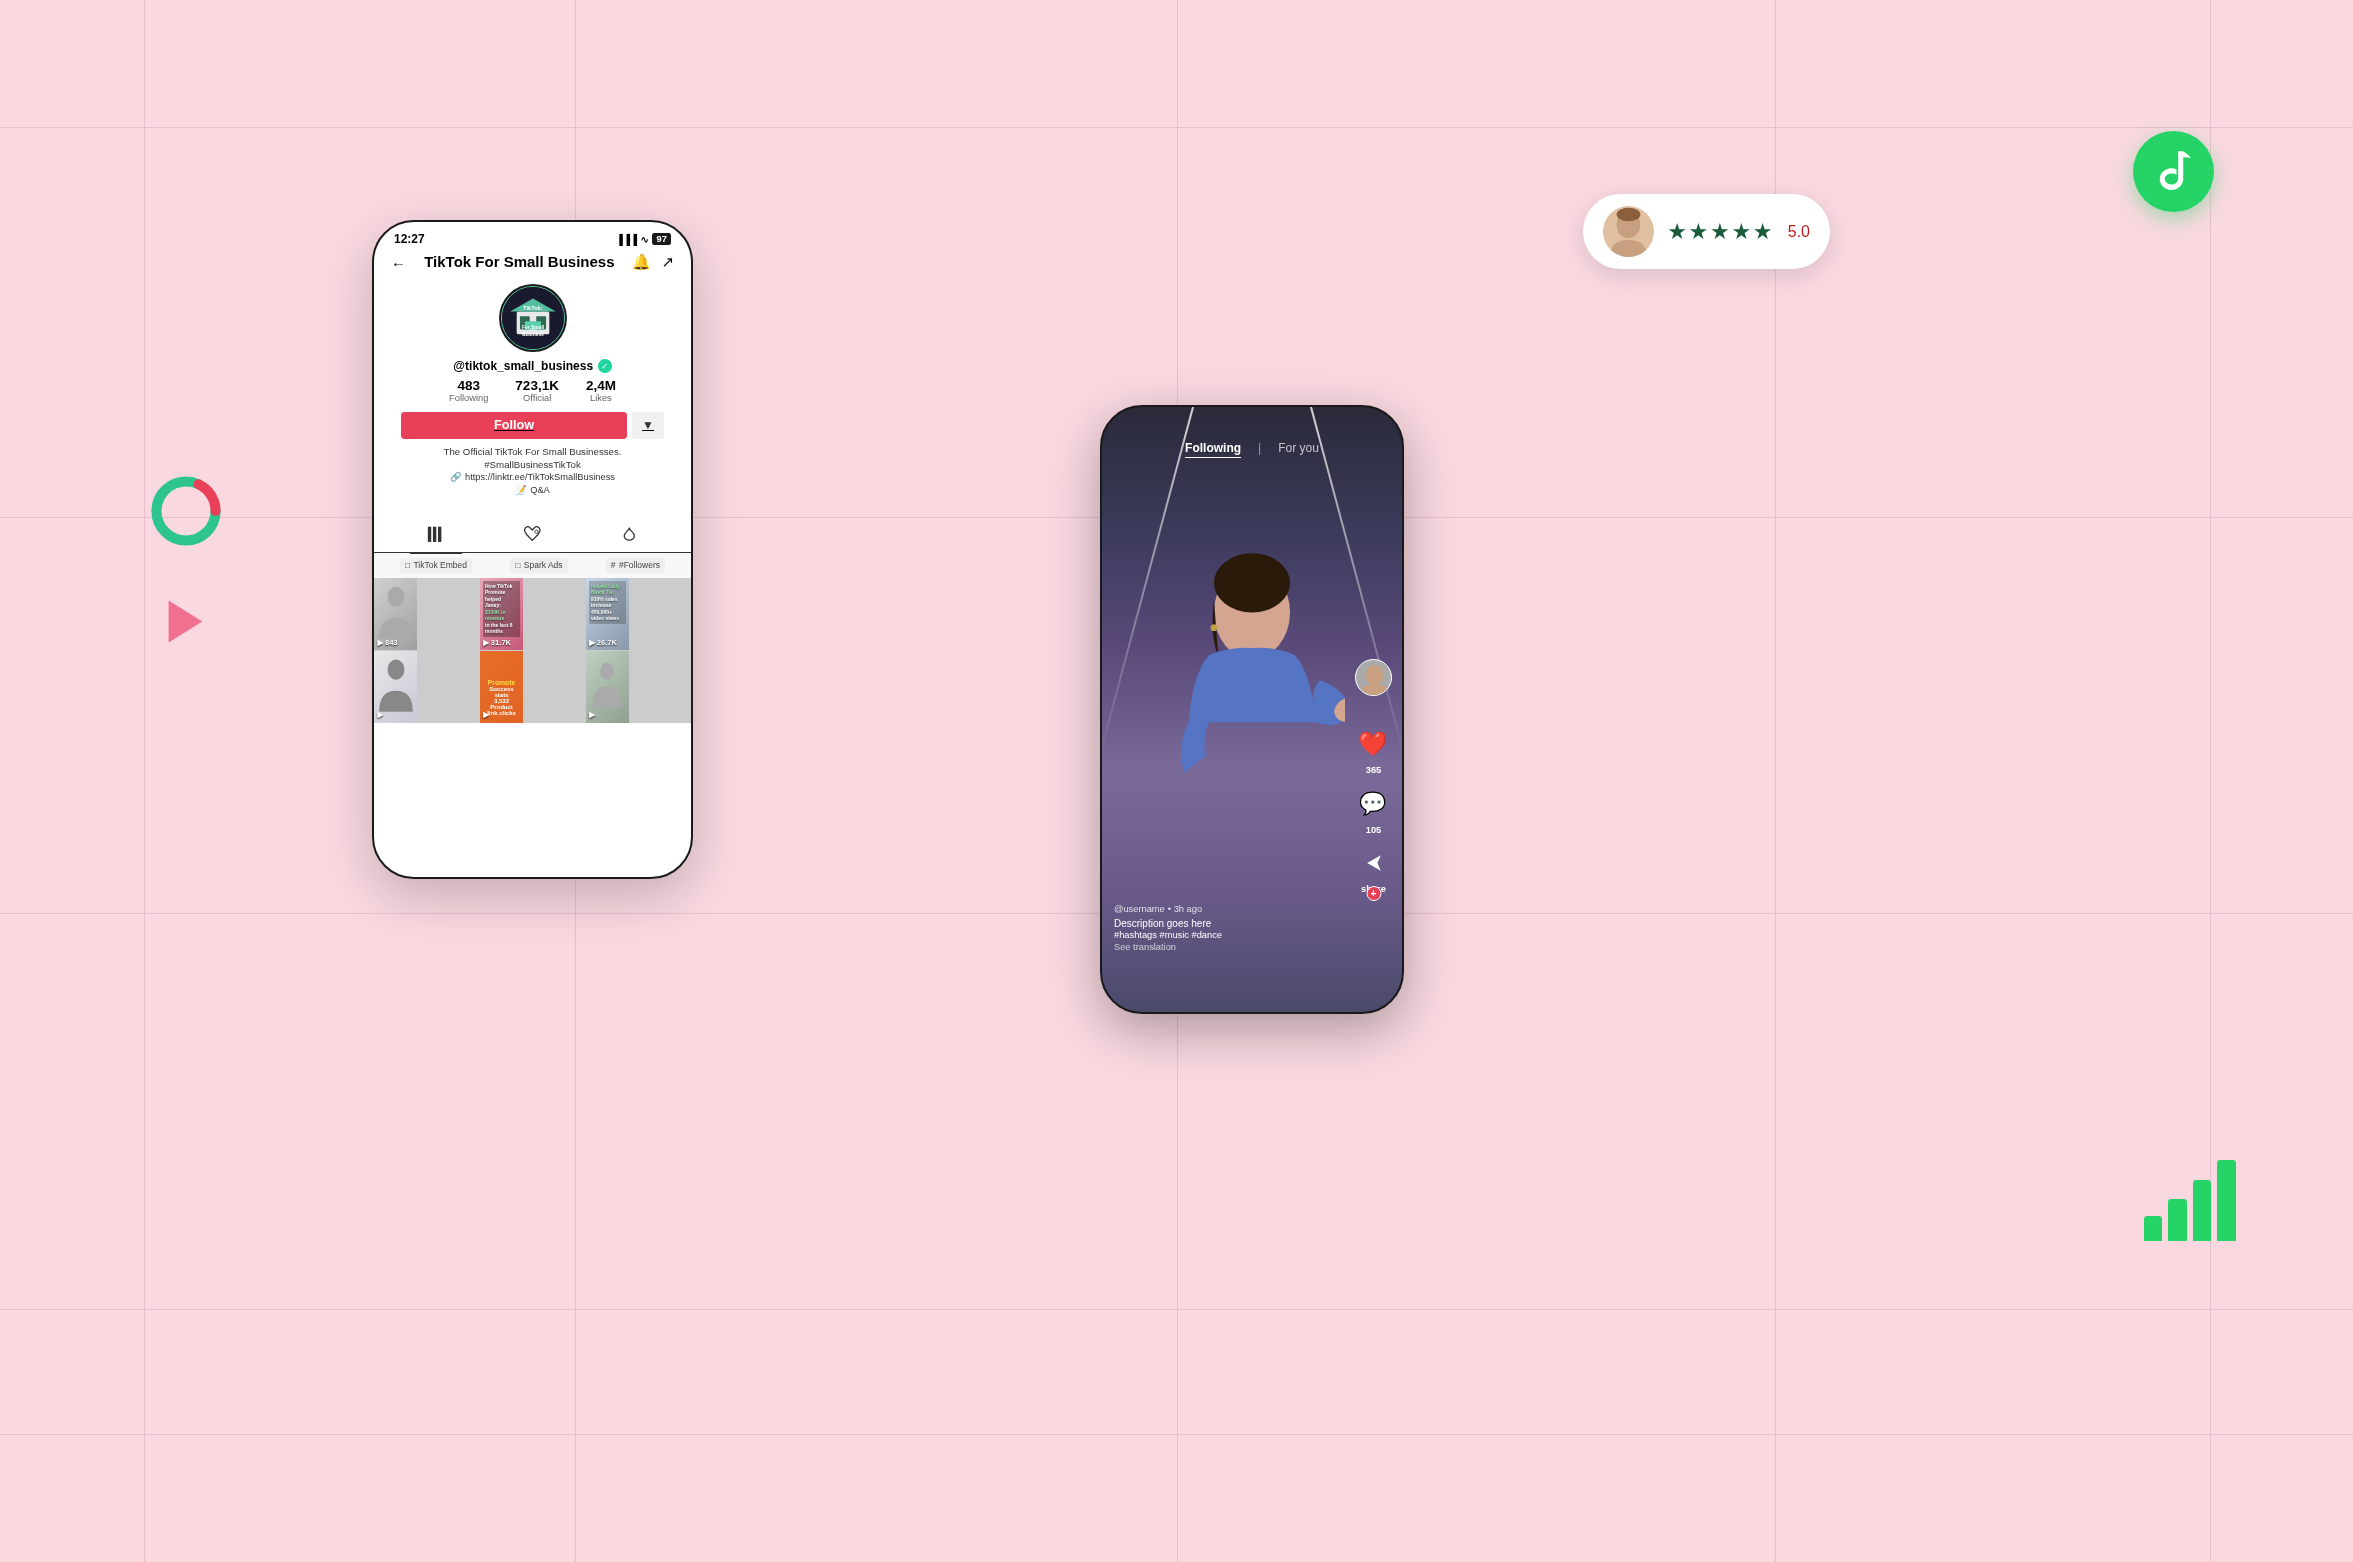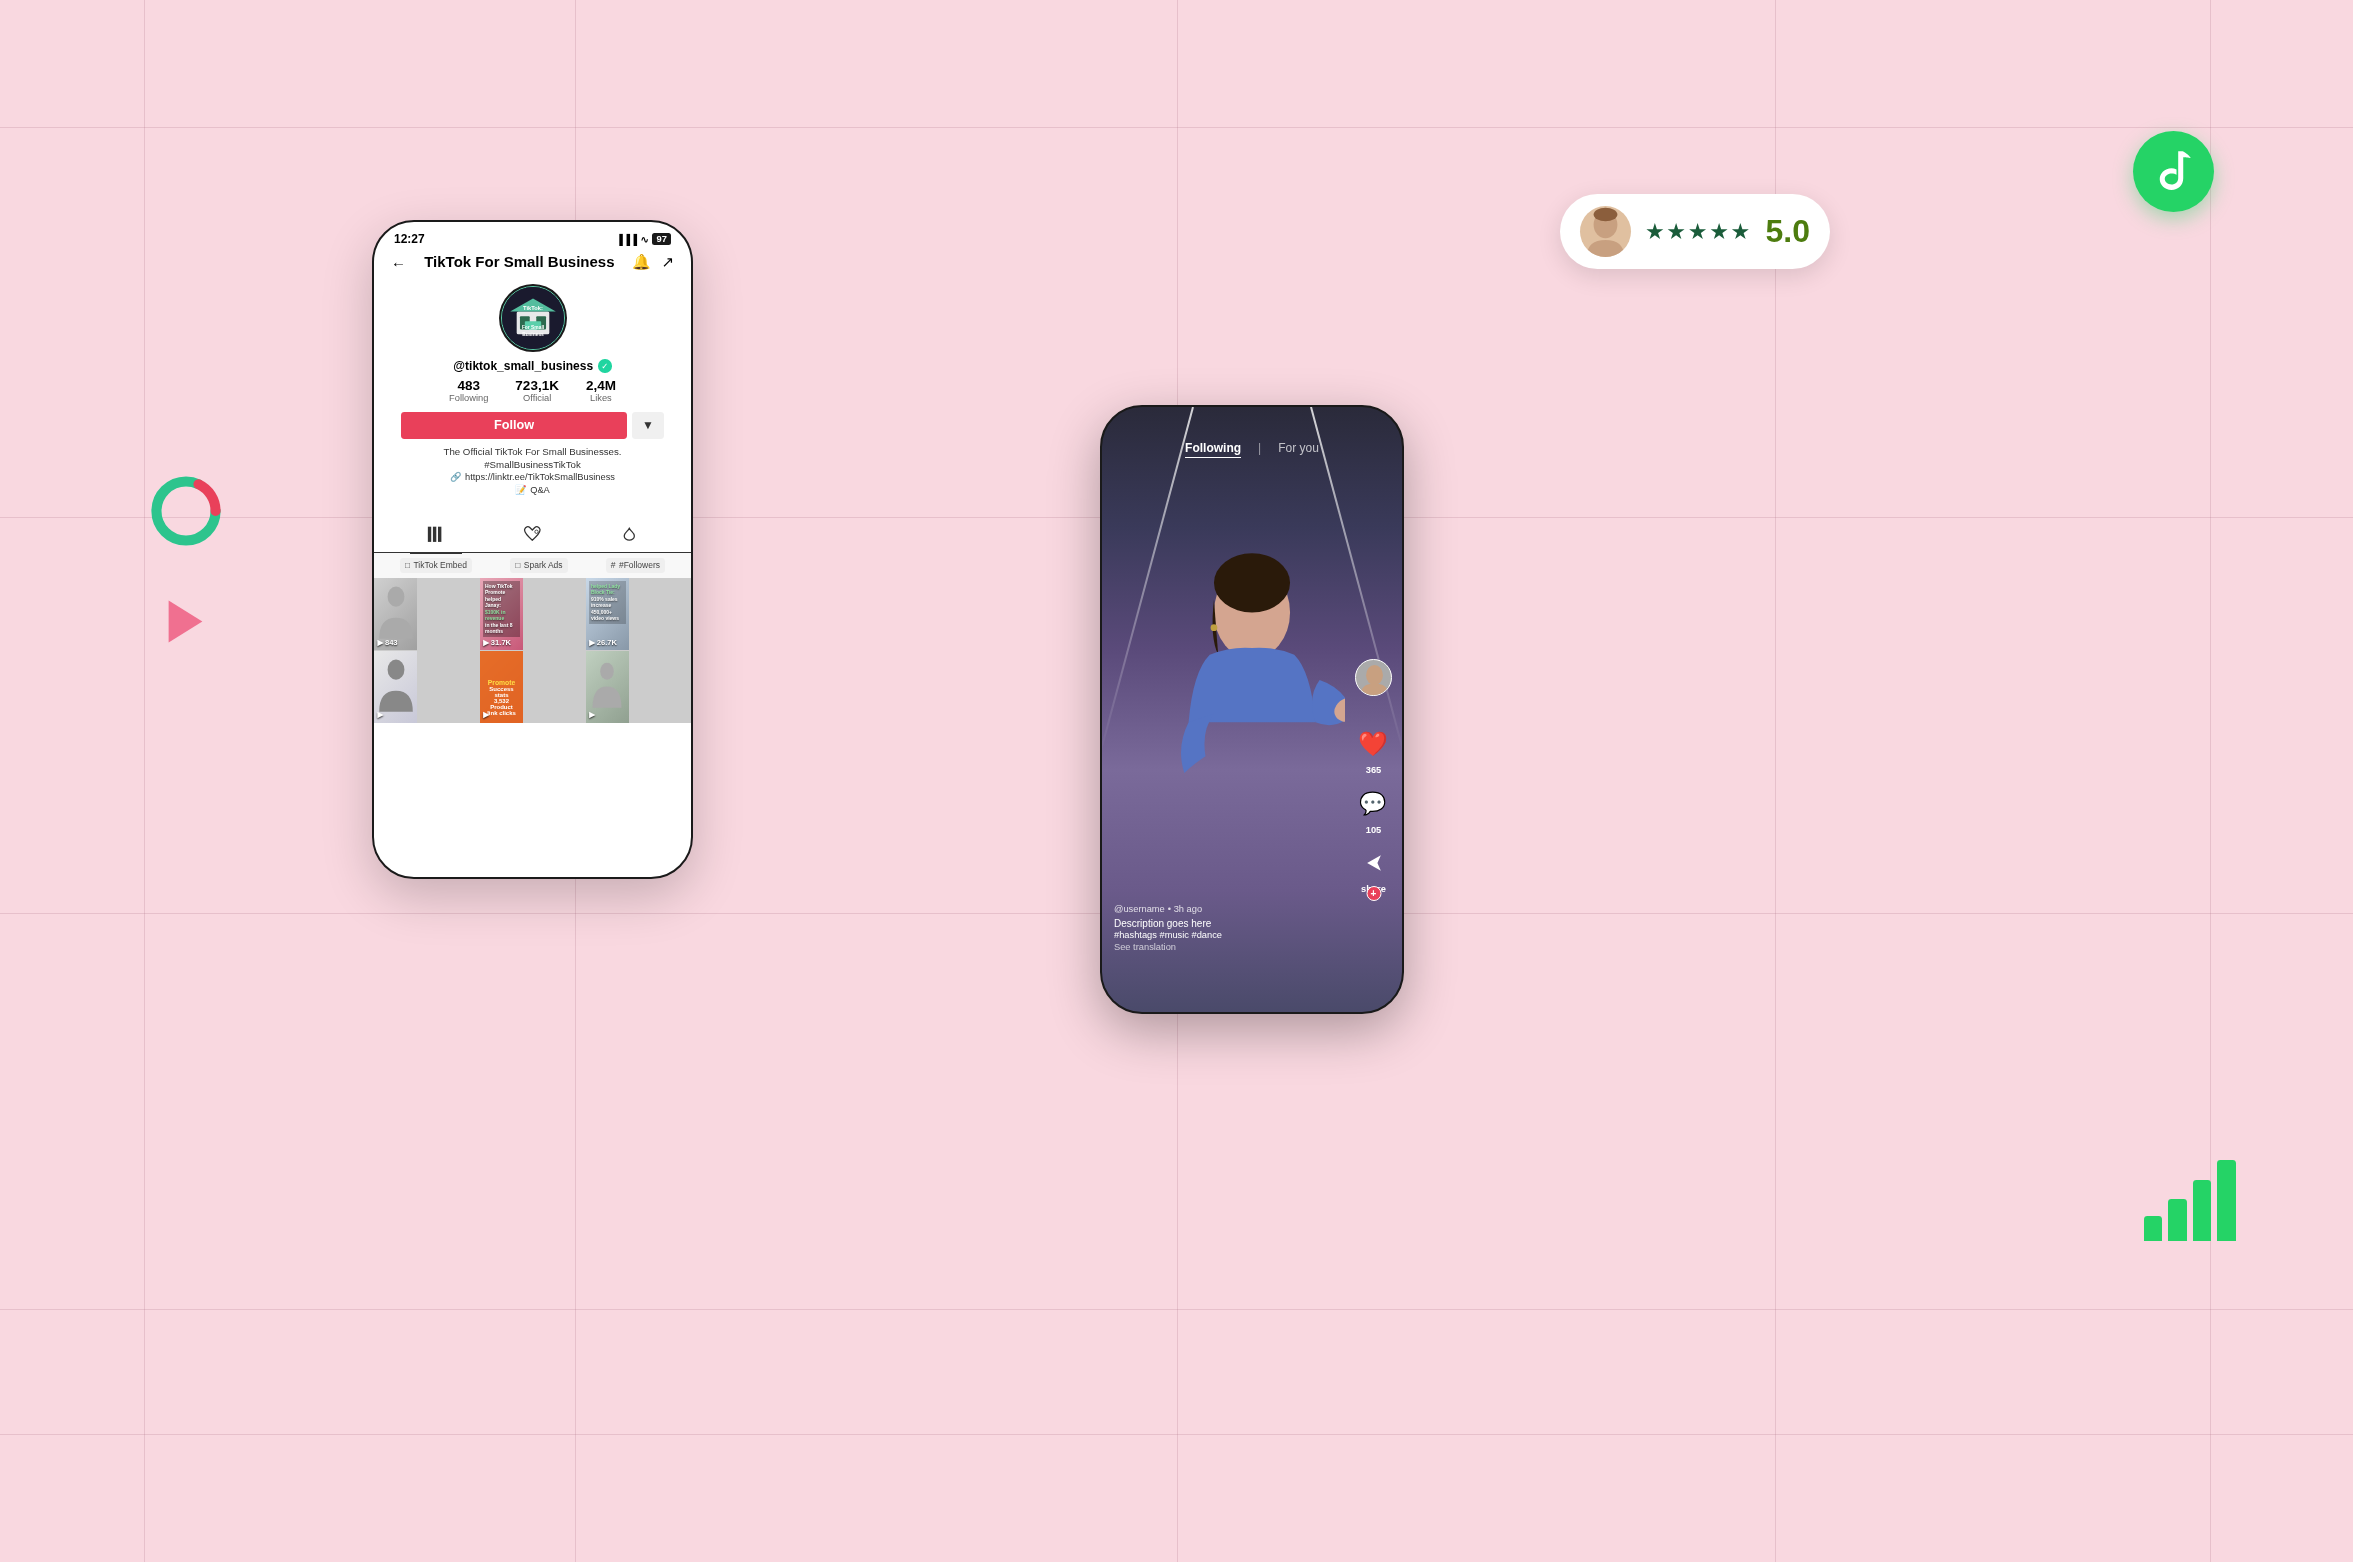--- a/index.html
+++ b/index.html
@@ -180,20 +180,21 @@
       display: block;
     }
 
     
     .follow-btn-row {
       display: flex;
       gap: 5px;
       margin-bottom: 6.8px;
       width: 100%;
       padding: 0 13.5px;
+      text-decoration: underline;
     }
 
     .follow-btn {
       flex: 1;
       background: #e9405a;
       color: white;
       border: none;
       border-radius: 3.4px;
       padding: 6.8px;
       font-size: 12.7px;
@@ -972,21 +973,21 @@
   <div class="rating-avatar" style="width:51px;height:51px;border-radius:50%;overflow:hidden;background:#e0c0a0;">
     <svg width="51" height="51" viewBox="0 0 60 60">
       <ellipse cx="30" cy="22" rx="14" ry="16" fill="#c8a080"></ellipse>
       <path d="M8 60 Q8 40 30 40 Q52 40 52 60" fill="#c8a080"></path>
       <ellipse cx="30" cy="10" rx="14" ry="8" fill="#8b5e3c"></ellipse>
     </svg>
   </div>
 
   <div class="rating-stars" style="color:#1a5c3a;font-size:22px;letter-spacing:1.7px;">★★★★★</div>
 
-  <div class="rating-score" style="font-size:32px;font-weight:700;color:#4d7c0f;">5.0</div>
+  <div class="rating-score" style="font-size:16px;font-weight:400;color:#b91c1c;">5.0</div>
 </div>
 
 <div class="float-tiktok-logo" style="position:absolute; right:140px; top:131px; width:81px; height:81px; background:#25d366; border-radius:50%; display:flex; align-items:center; justify-content:center; box-shadow:0 6.8px 20px rgba(37,211,102,0.4);">
   <svg width="44" height="47" viewBox="0 0 52 56">
 
     <path d="M36 4 C36 4 42 6 46 12 C46 12 40 11 37 11 L37 36 C37 44 31 50 23 50 C15 50 9 44 9 37 C9 30 15 24 23 24 C25 24 27 24.5 29 25.5 L29 32 C27.5 31 25.5 30.5 23 30.5 C18.5 30.5 15 33.5 15 37 C15 40.5 18.5 43.5 23 43.5 C27.5 43.5 31 40.5 31 36 L31 4 Z" fill="white"></path>
   </svg>
 </div>
 
 <div class="float-bars" style="position:absolute; right:118px; bottom:321px; display:flex; align-items:flex-end; gap:6px;">

